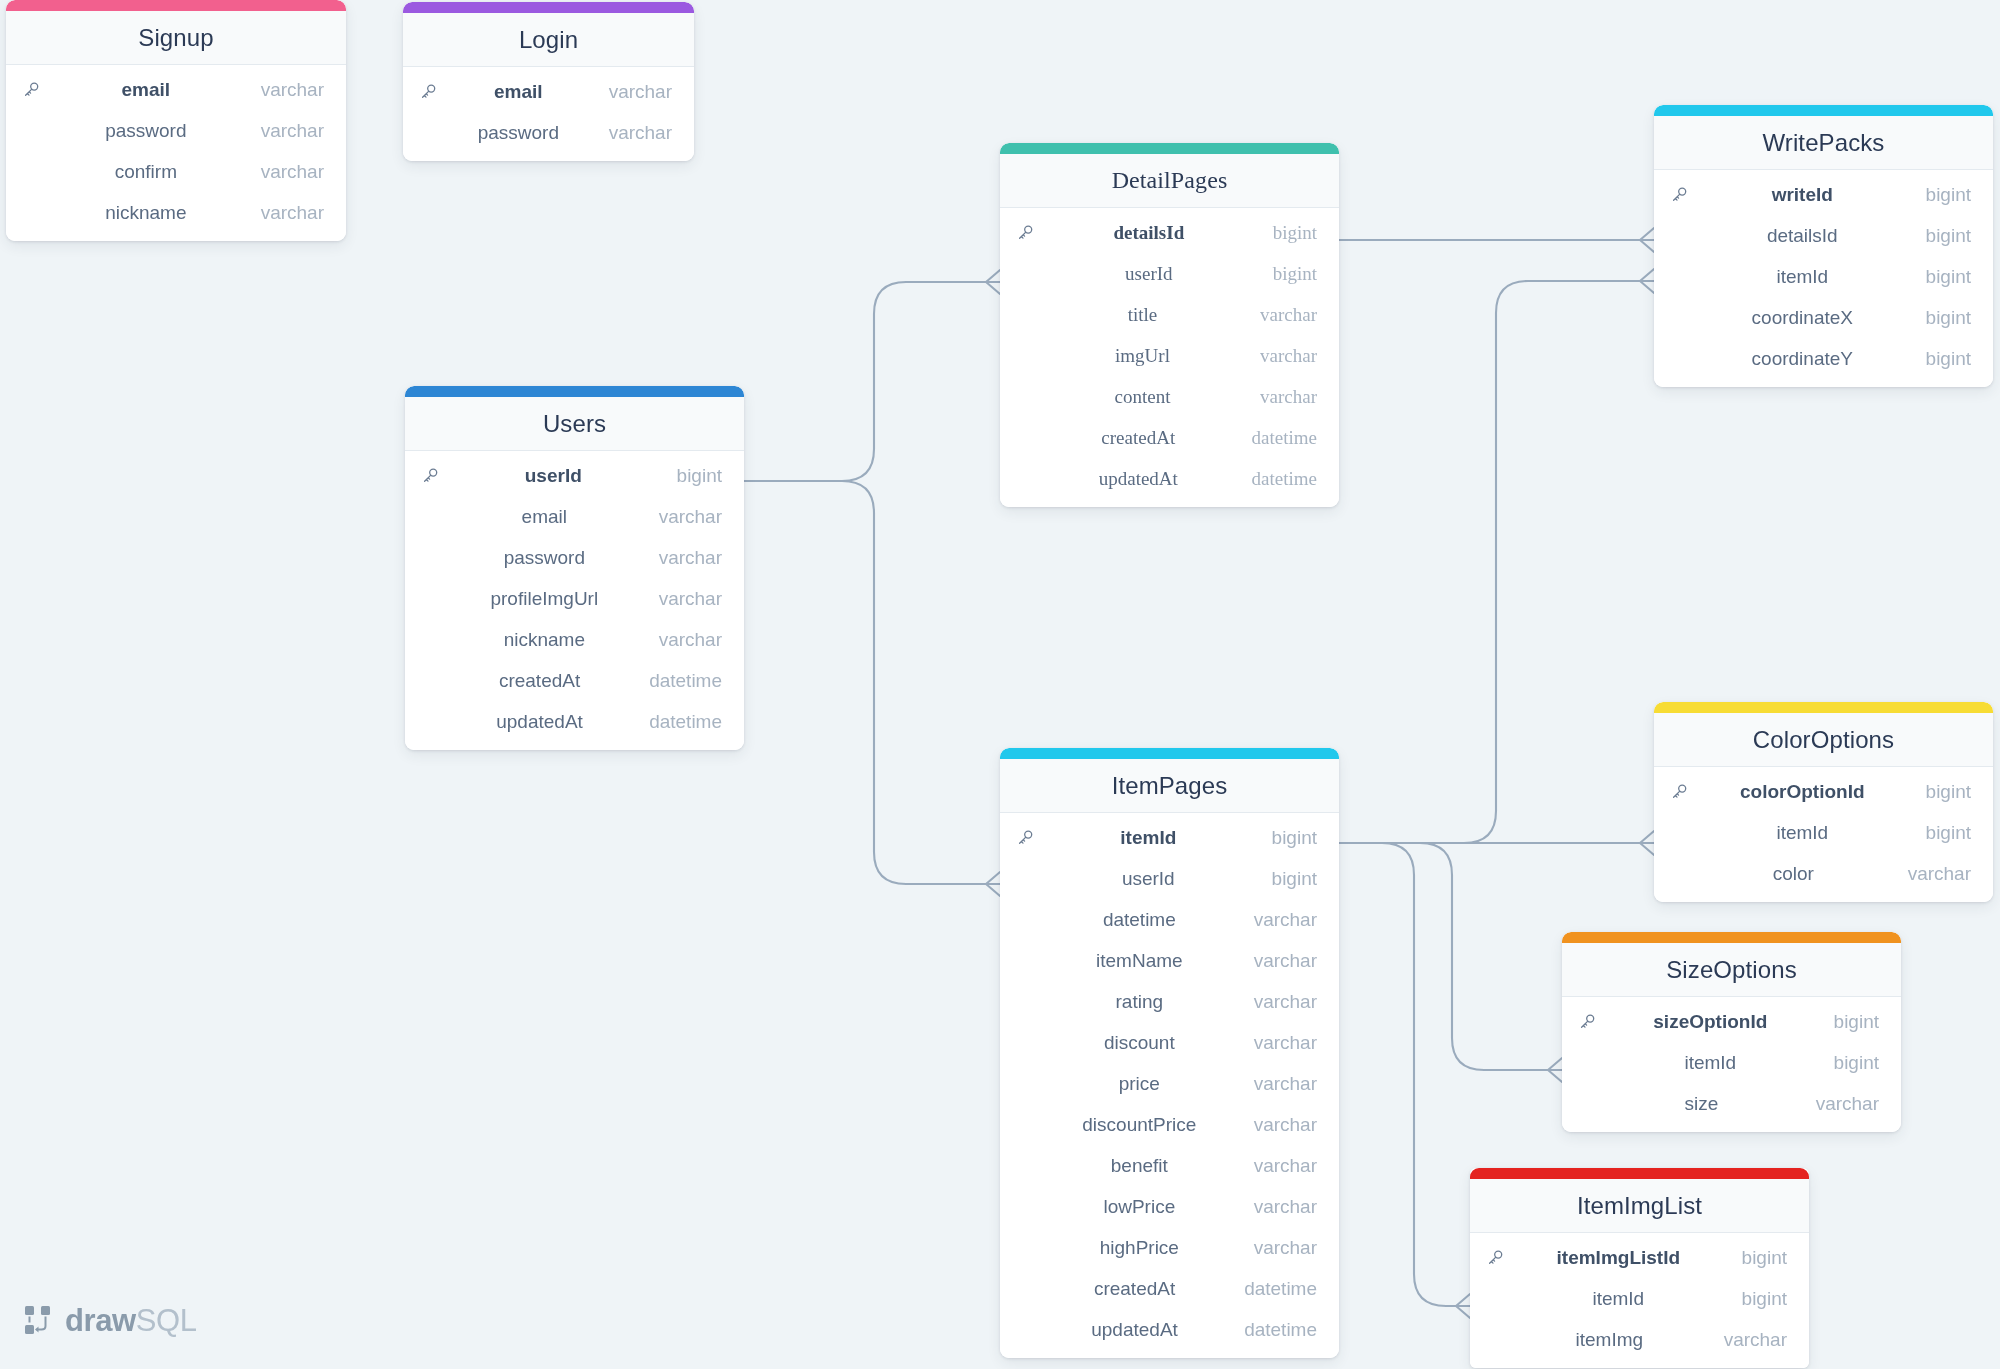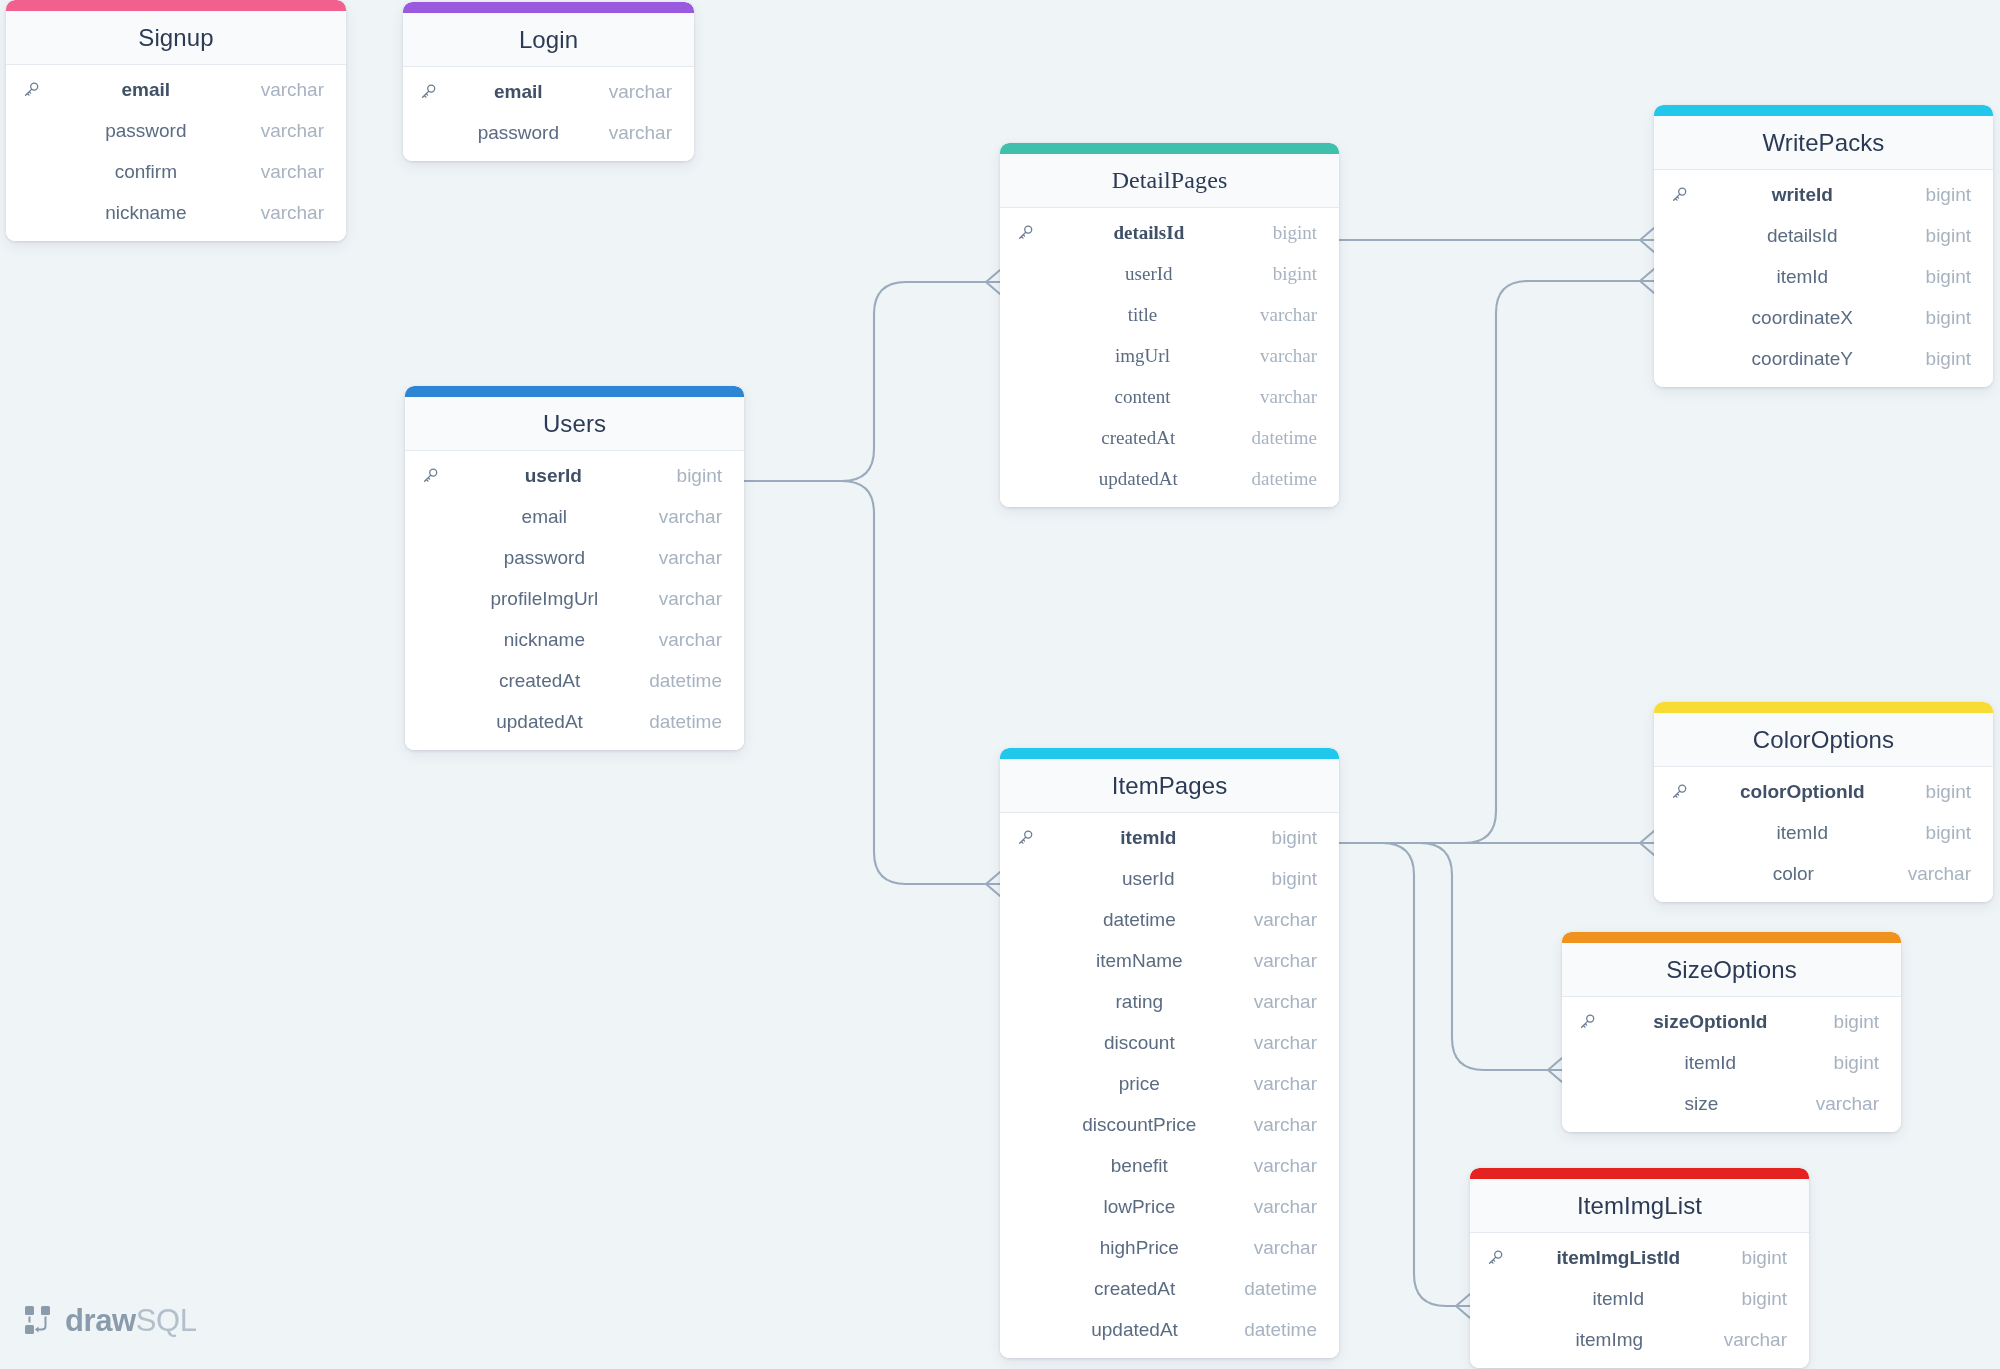--- a/index.html
+++ b/index.html
@@ -474,21 +474,21 @@
     <span class="field-name">itemId</span>
     <span class="field-type">bigint</span>
   </div>
           <div class="field-row">
     <span class="key-slot"></span>
     <span class="field-name">size</span>
     <span class="field-type">varchar</span>
   </div>
         </div>
   </div>
-      <div class="table-card" style="left: 1470px; top: 1168px; width: 339px;">
+      <div class="table-card" style="left: 1470px; top: 1168px; width: 339px; border-radius: 6px;">
     <div class="accent-bar" style="background: rgb(228, 35, 32);"></div>
     <div class="table-title">ItemImgList</div>
     <div class="fields">
           <div class="field-row pk">
     <span class="key-slot">
               <svg width="17" height="17" viewBox="0 0 17 17">
                 <g fill="none" stroke="#6b7c92" stroke-width="1.3" stroke-linecap="round">
                   <circle cx="11.2" cy="5.6" r="3.5"></circle>
                   <path d="M8.8 8.1 L2.6 14.3 M4.4 12.5 L6.0 14.1 M6.2 10.7 L7.6 12.1"></path>
                 </g>

